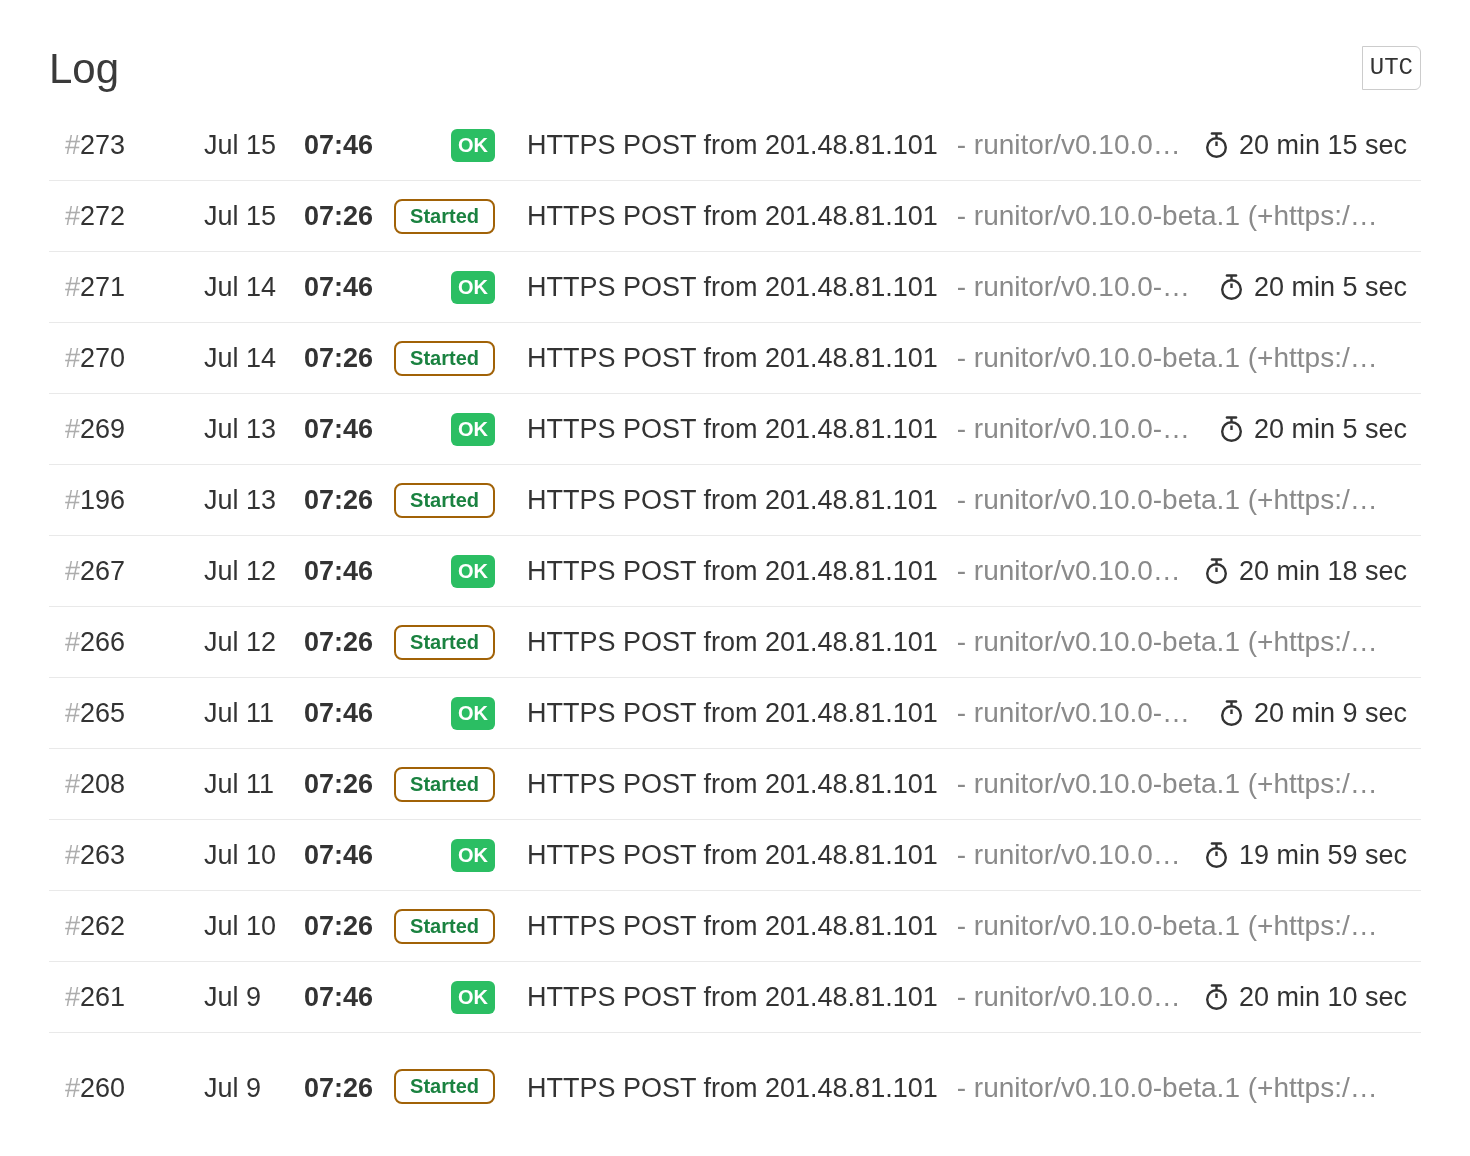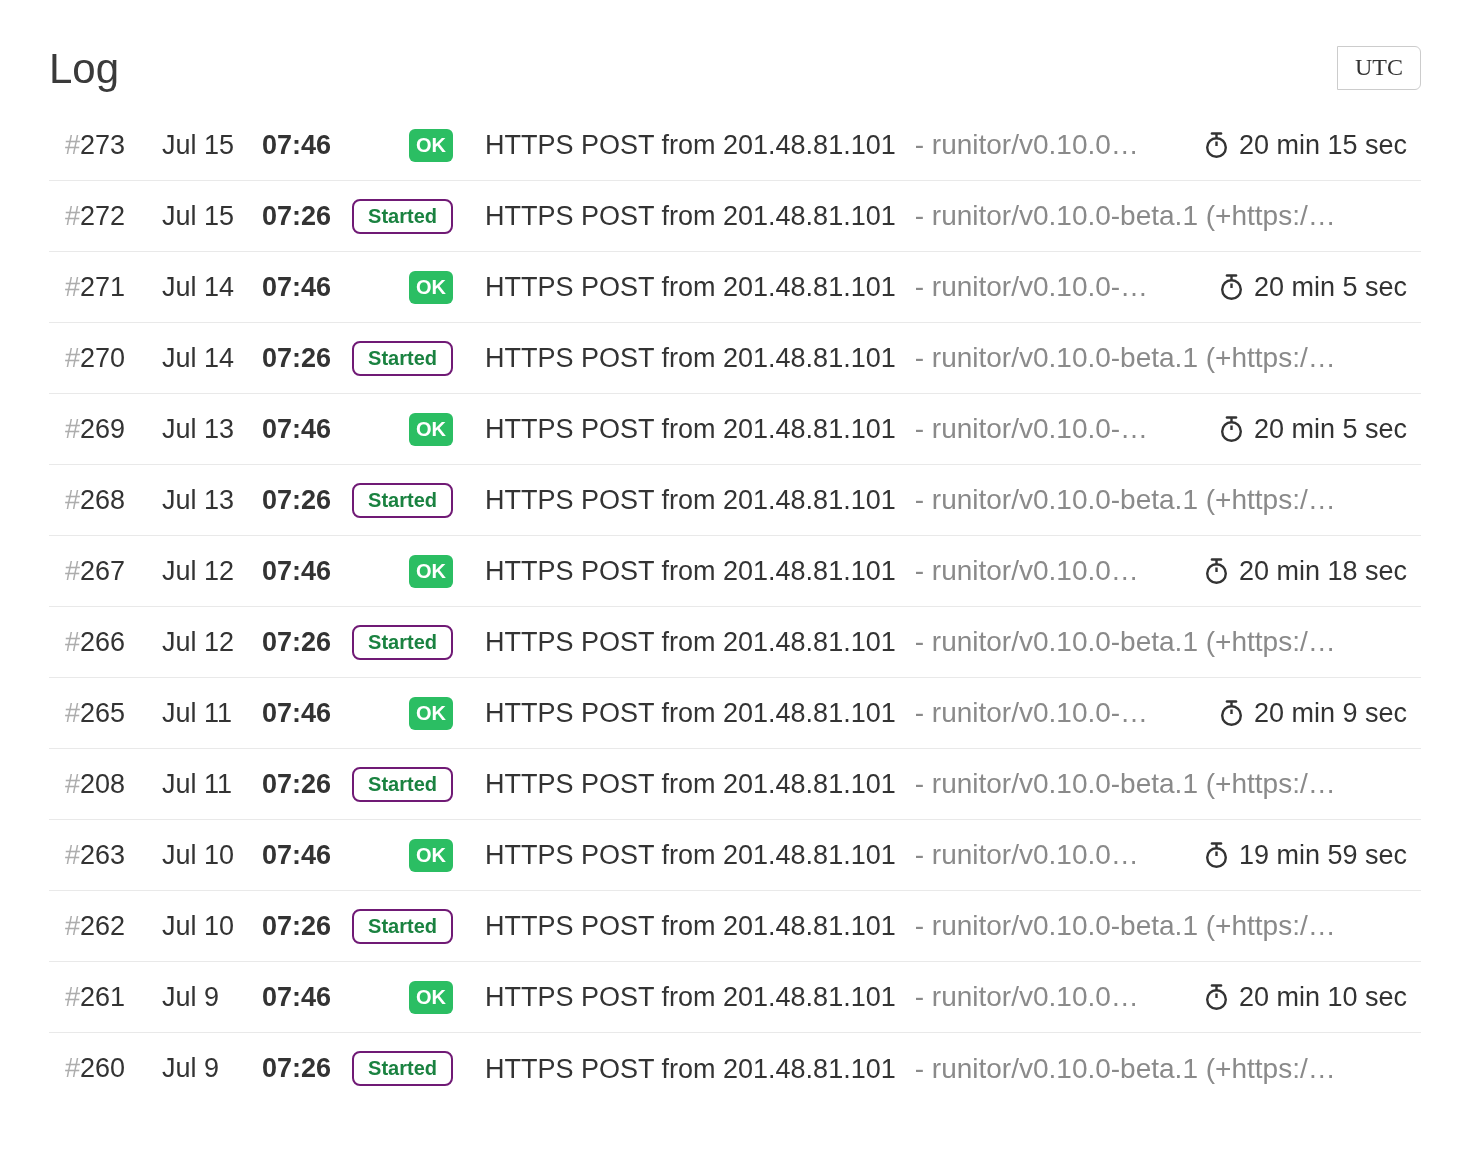--- a/index.html
+++ b/index.html
@@ -16,61 +16,61 @@
   .header {
     display: flex; justify-content: space-between; align-items: flex-start;
     margin-top: 46px; margin-bottom: 18px;
   }
   .title-group { display: flex; align-items: baseline; gap: 27px; }
   .page-title { font-size: 42px; font-weight: 400; color: #3a3a3a; margin: 0; line-height: 1.1; }
   .page-subtitle { font-size: 27px; font-weight: 400; color: #9a9a9a; }
 
   .btn-group { display: flex; }
   .btn {
-    font-family: Liberation Serif, serif;
+    font-family: Liberation Mono, monospace;
     font-size: 24px; color: #333;
     background: #fff; border: 1px solid #ccc;
-    padding: 7px 17px; cursor: pointer; line-height: 1.15;
+    padding: 7px 7px; cursor: pointer; line-height: 1.15;
   }
   .btn + .btn { margin-left: -1px; }
   .btn:first-child { border-radius: 6px 0 0 6px; }
   .btn:last-child { border-radius: 0 6px 6px 0; }
   .btn.active {
     background: #e4e4e4; border-color: #adadad;
     box-shadow: inset 0 2px 4px rgba(0,0,0,.12);
   }
 
   
   .log-row {
     display: flex; align-items: center; height: 71px;
     border-bottom: 1px solid #e9e9e9;
     font-size: 27px; cursor: pointer;
   }
-  .log-row.last { border-bottom: none; }
+  .log-row.last { border-bottom: none; align-items: flex-end; }
   .col-num { width: 113px; padding-left: 16px; flex-shrink: 0; }
   .hash { color: #adadad; }
-  .col-date { width: 100px; flex-shrink: 0; }
+  .col-date { width: 100px; flex-shrink: 0; margin-left: 42px; }
   .col-time { width: 94px; flex-shrink: 0; font-weight: bold; }
   .col-badge { width: 97px; flex-shrink: 0; display: flex; justify-content: flex-end; }
   .col-event { flex: 1; min-width: 0; padding-left: 32px; white-space: nowrap; overflow: hidden; }
   .agent {
     font-family: Liberation Sans, sans-serif;
     font-size: 28px; color: #8a8a8a; margin-left: 19px;
   }
   .col-duration {
     flex-shrink: 0; margin-left: 12px; padding-right: 14px;
     display: flex; align-items: center; gap: 10px; white-space: nowrap;
   }
   .badge-ok {
     background: #2bbe63; color: #fff; font-weight: bold; font-size: 20px;
     padding: 5px 7px; border-radius: 6px; line-height: 1.15;
   }
   .badge-started {
     background: #fff; color: #1a8240; font-weight: bold; font-size: 20px;
-    border: 2px solid #701a75; padding: 4px 14px; border-radius: 8px; line-height: 1.15;
+    border: 2px solid #a16207; padding: 4px 14px; border-radius: 8px; line-height: 1.15;
   }
   .stopwatch { display: block; }
 </style>
 </head>
 <body>
 
 <div class="container">
 
   <div class="header">
     <div class="title-group">
@@ -160,21 +160,21 @@
         <line x1="8" y1="2.5" x2="17" y2="2.5" stroke="#333" stroke-width="2.6" stroke-linecap="round"></line>
         <line x1="12.5" y1="3" x2="12.5" y2="7" stroke="#333" stroke-width="2.4"></line>
         <circle cx="12.5" cy="16.5" r="9.3" fill="none" stroke="#333" stroke-width="2.4"></circle>
         <line x1="12.5" y1="10.5" x2="12.5" y2="15" stroke="#333" stroke-width="2.4"></line>
       </svg>
       <span>20 min 5 sec</span>
     </span>
   </div>
 
   <div class="log-row">
-    <span class="col-num"><span class="hash">#</span><span>268</span></span>
+    <span class="col-num"><span class="hash">#</span><span>196</span></span>
     <span class="col-date">Jul 13</span>
     <span class="col-time">07:26</span>
     <span class="col-badge">
 
       <span class="badge-started">Started</span>
     </span>
     <span class="col-event"><span>HTTPS POST from 201.48.81.101</span><span class="agent">- runitor/v0.10.0-beta.1 (+https:/…</span></span>
 
   </div>
 

